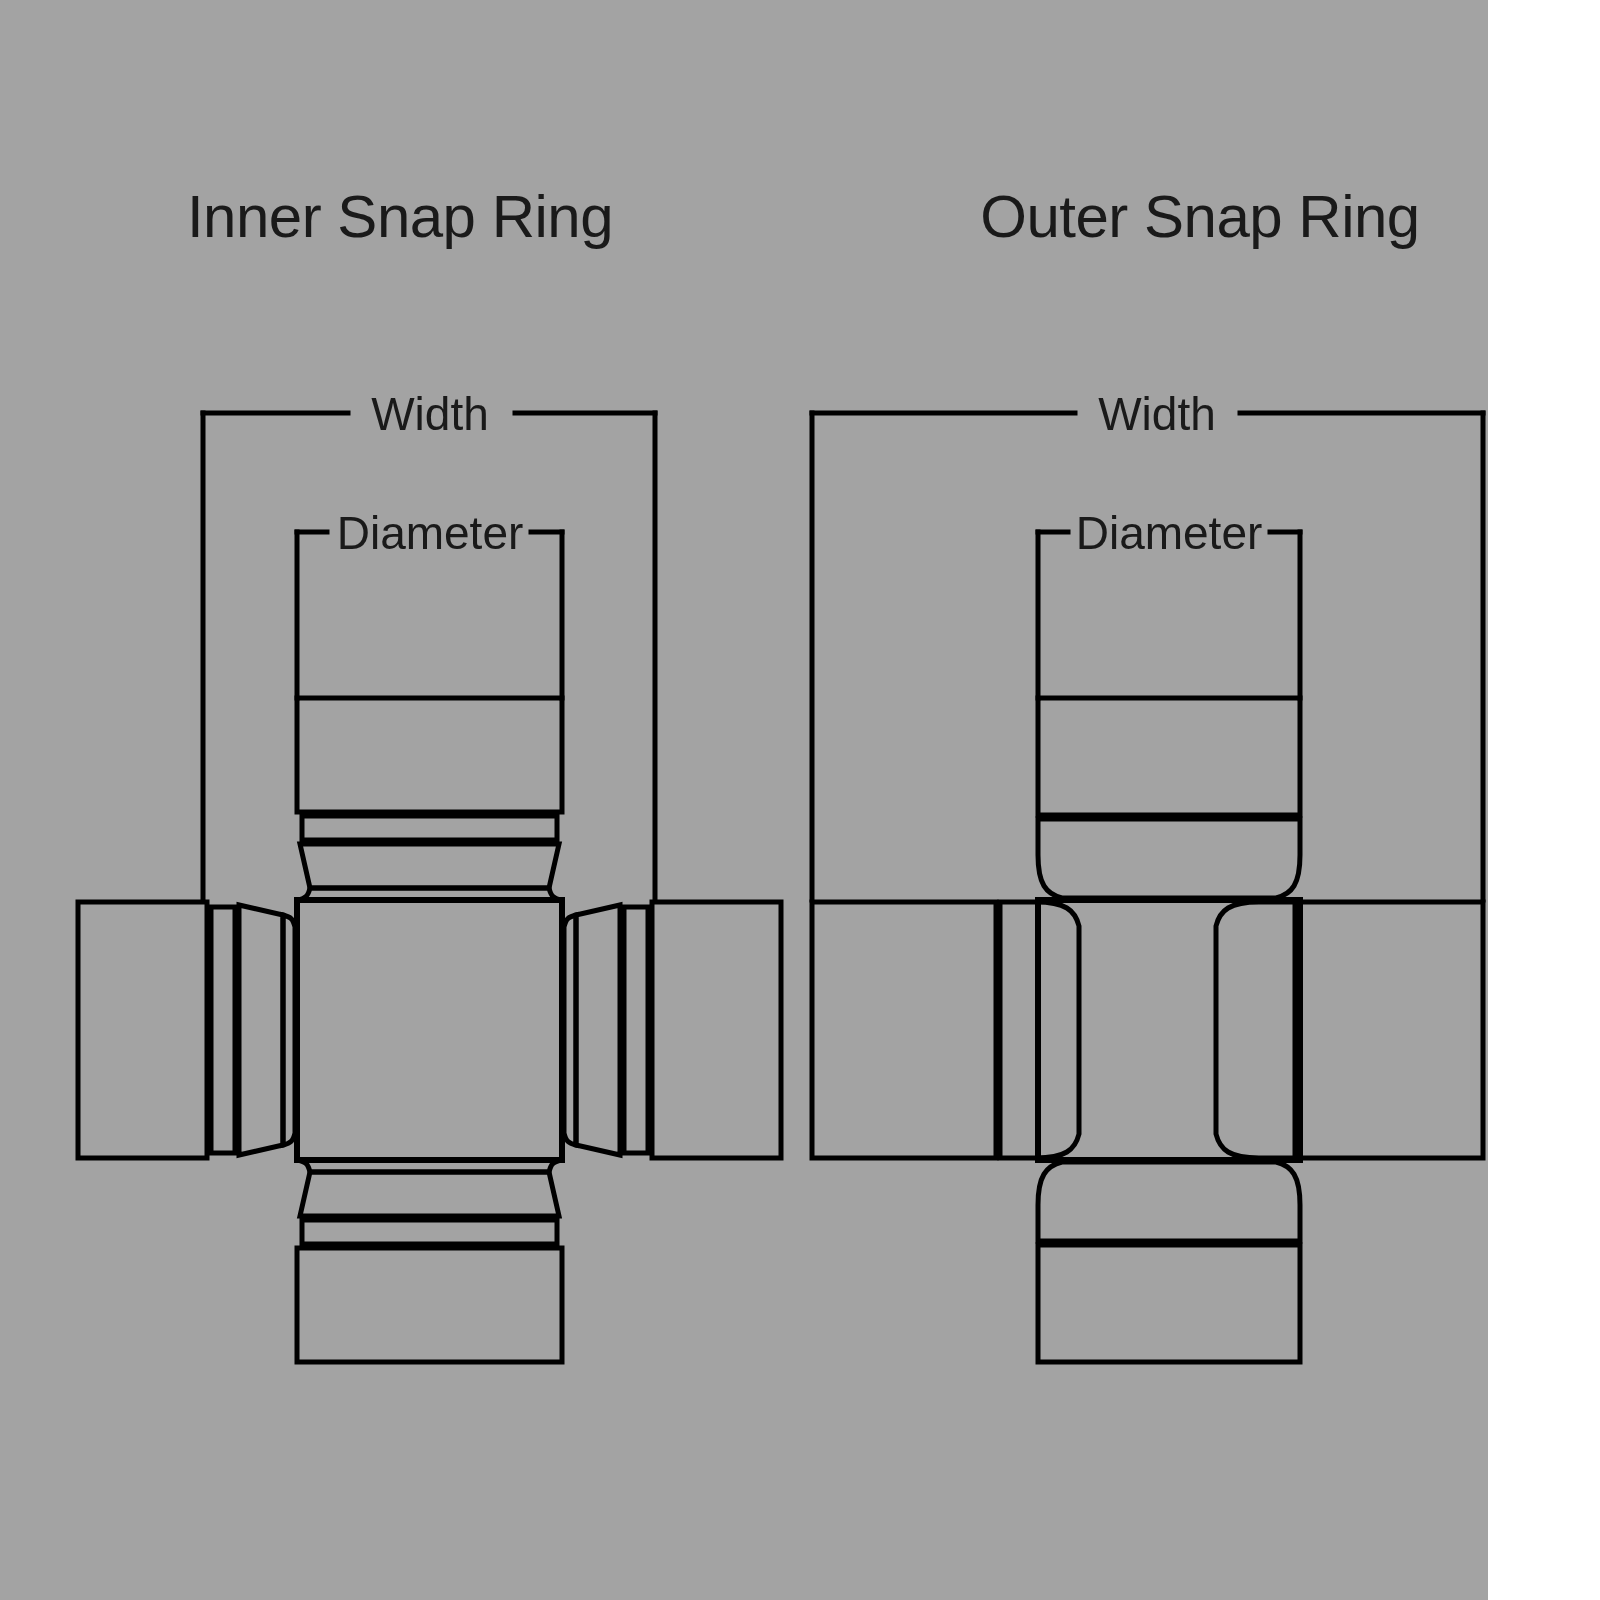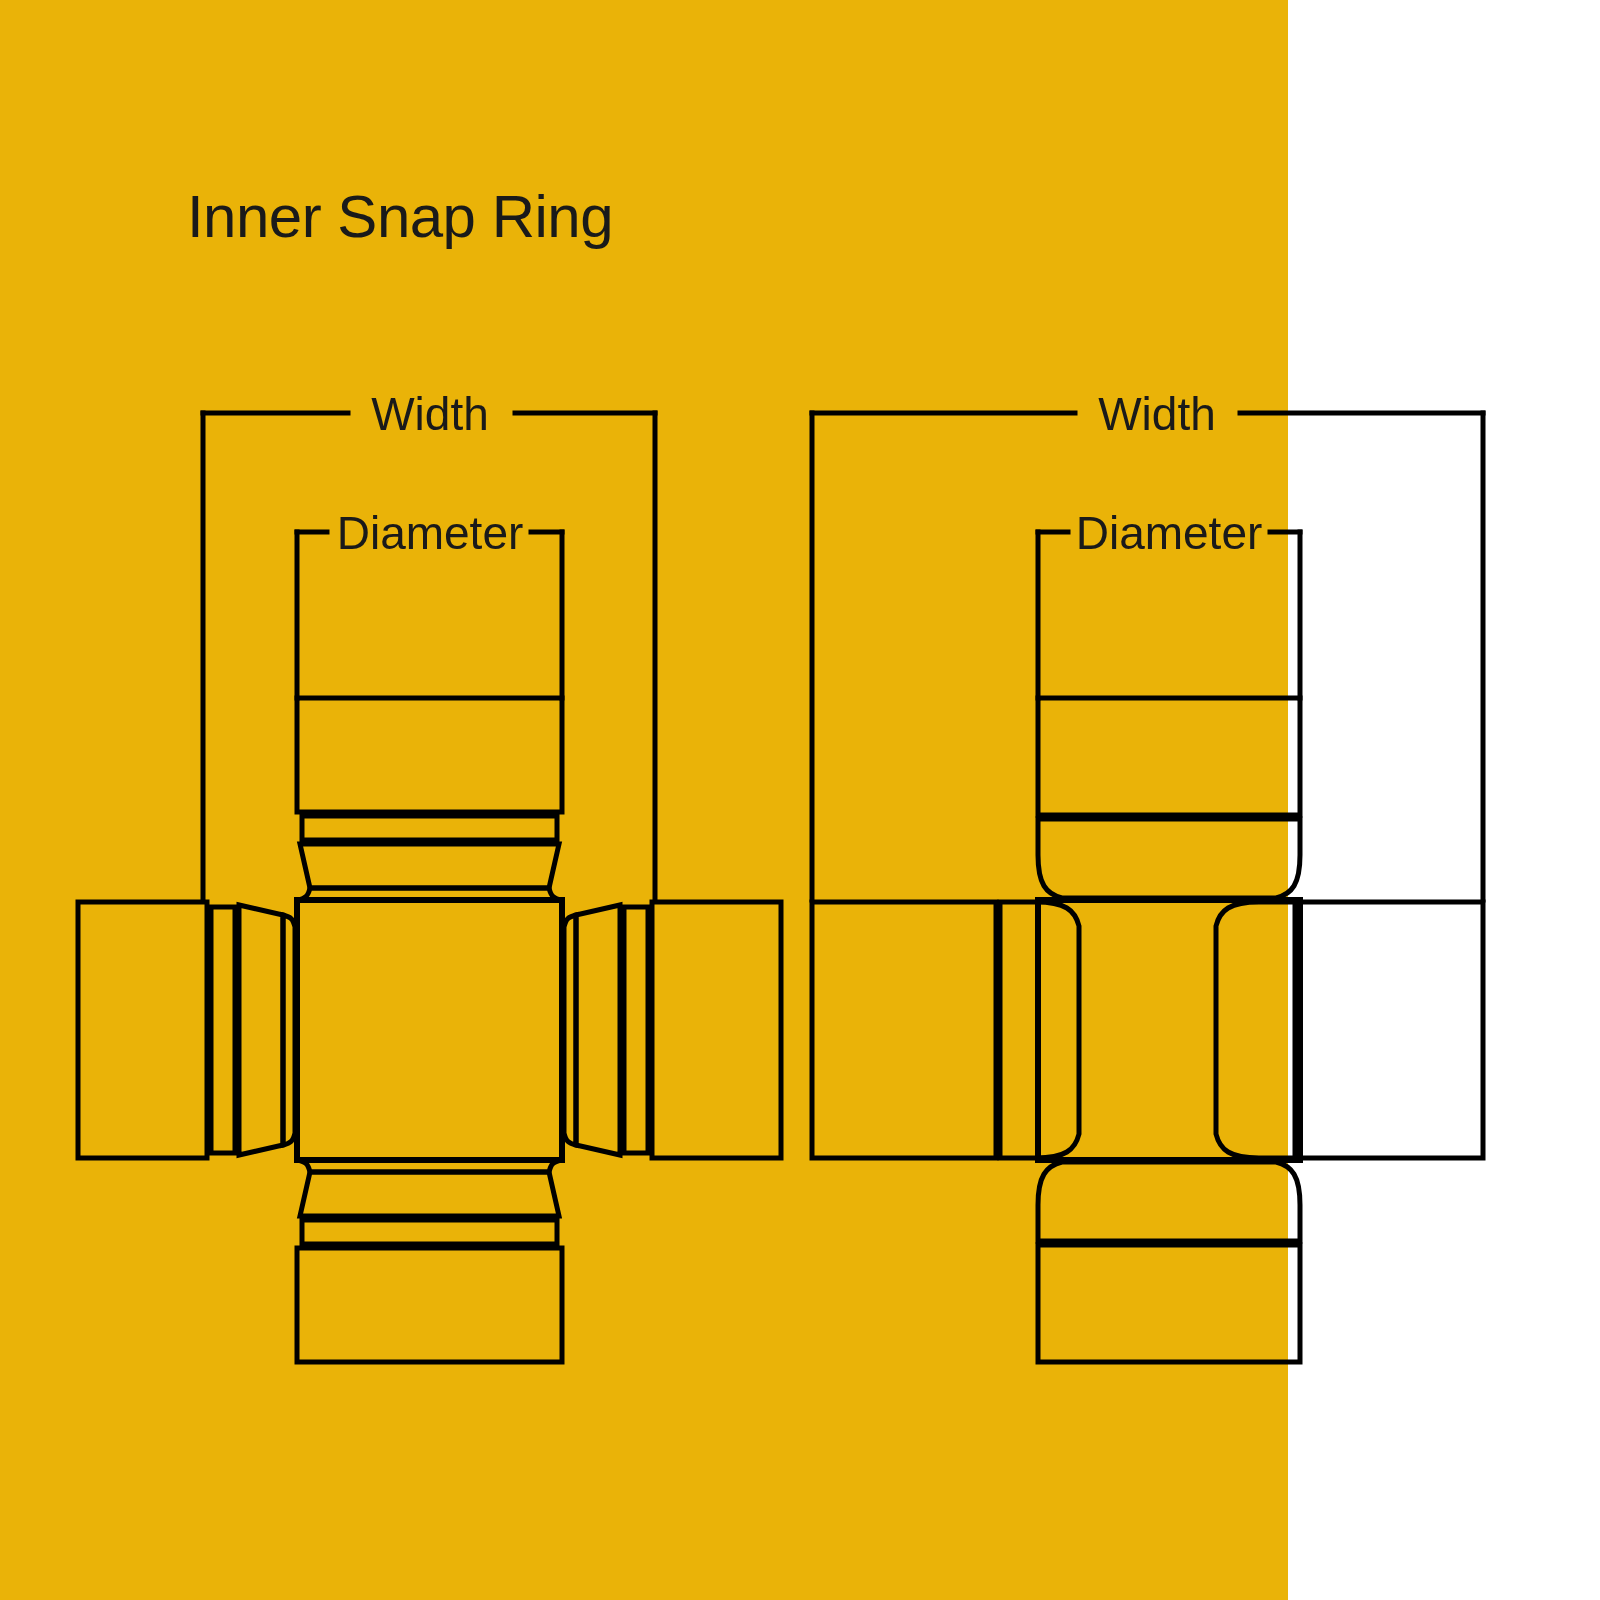--- a/index.html
+++ b/index.html
@@ -9,23 +9,23 @@
   }
   body {
     width: 1600px;
     height: 1600px;
     font-family: "Liberation Sans", sans-serif;
     color: #000000;
     overflow: hidden;
   }
   .canvas {
     position: relative;
-    width: 1288px;
+    width: 1488px;
     height: 1600px;
-    background: #eab308;
+    background: #a3a3a3;
   }
   .panel {
     position: absolute;
     top: 0;
     width: 800px;
     height: 1600px;
   }
   .panel-left  { left: 0; }
   .panel-right { left: 800px; }
 
@@ -108,20 +108,21 @@
         <path d="M 297 900 L 562 900 L 562 1160 L 297 1160 Z" stroke-width="6"></path>
       </g>
 
       <text class="dim-label" x="430" y="430" text-anchor="middle">Width</text>
       <text class="dim-label" x="430" y="549" text-anchor="middle">Diameter</text>
     </svg>
   </div>
 
   <div class="panel panel-right">
 
+    <div class="panel-title">Outer Snap Ring</div>
 
     <svg class="diagram-svg" width="800" height="1600" viewBox="0 0 800 1600">
 
       <g fill="none" stroke="#000000" stroke-width="5" stroke-linecap="square" stroke-linejoin="miter">
 
         <g stroke-width="5">
           <line x1="12" y1="413" x2="12" y2="900"></line>
           <line x1="683" y1="413" x2="683" y2="900"></line>
           <line x1="12" y1="413" x2="275" y2="413"></line>
           <line x1="440" y1="413" x2="683" y2="413"></line>

